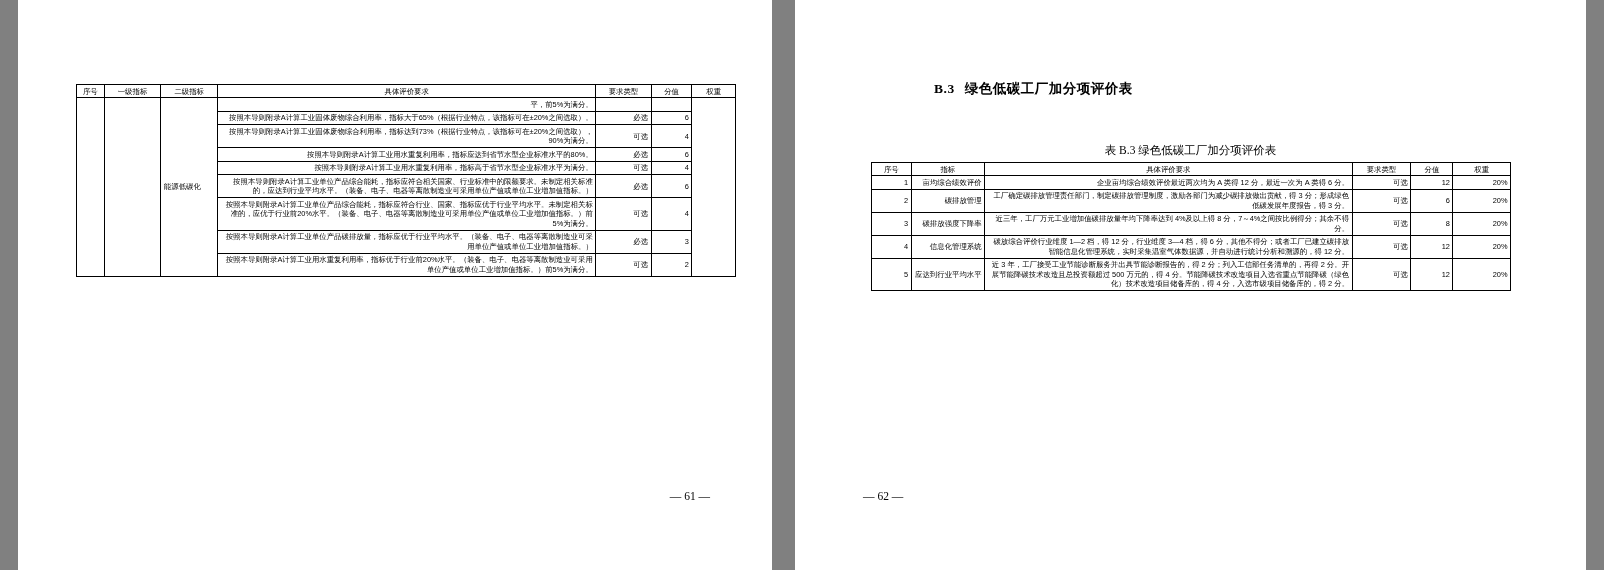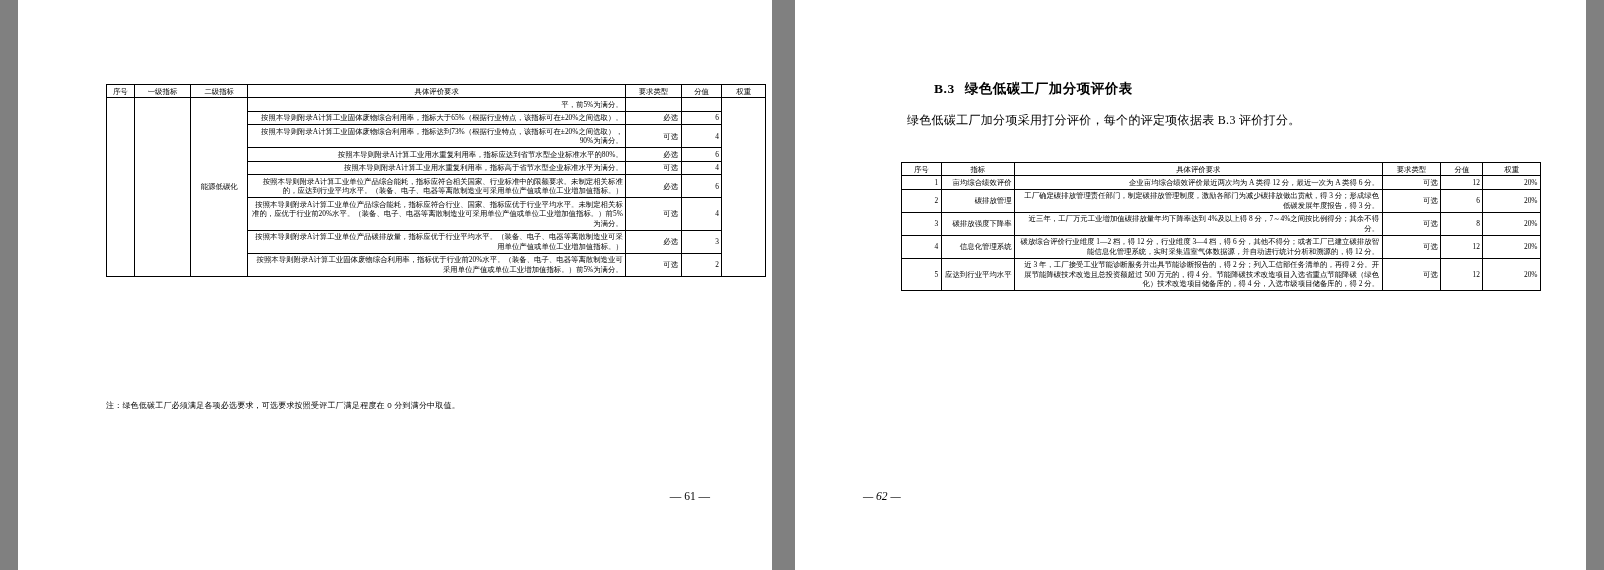--- a/index.html
+++ b/index.html
@@ -24,36 +24,35 @@
   }
   .page-left  { left: 18px;  width: 754px; }
   .page-right { left: 795px; width: 791px; }
 
   .page-inner { position: relative; width: 100%; height: 100%; }
 
   
   table.doc-table {
     border-collapse: collapse;
     table-layout: fixed;
-    font-family: Liberation Serif, serif;
+    font-family: Liberation Sans, sans-serif;
     font-size: 7.4px;
     line-height: 1.28;
     color: #000;
-    margin-left: 30px;
   }
   table.doc-table td, table.doc-table th {
     border: 1px solid #000;
     padding: 1.5px 2.5px;
     vertical-align: middle;
     font-weight: normal;
   }
   .hdr td { text-align: center; font-weight: bold; }
   .c  { text-align: right; }
   .l  { text-align: right; }
-  .vert-label { text-align: center; line-height: 1.5; }
+  .vert-label { line-height: 1.5; }
 
   
   .left-table-wrap {
     position: absolute;
     left: 58px;
     top: 84px;
     width: 660px;
   }
   .left-table-wrap table { width: 100%; }
 
@@ -66,21 +65,21 @@
     color: #000;
     letter-spacing: 0.2px;
   }
   .page-num {
     position: absolute;
     font-family: "Liberation Serif", "DejaVu Serif", serif;
     font-size: 11.5px;
     color: #000;
   }
   .page-num-left { right: 62px; bottom: 68px; margin-left: 20px; }
-  .page-num-right { left: 68px; bottom: 68px; font-style: italic; }
+  .page-num-right { left: 68px; bottom: 68px; }
 
   
   .sec-title {
     position: absolute;
     left: 95px;
     top: 80px;
     font-family: "Liberation Serif", "DejaVu Serif", serif;
     font-weight: bold;
     font-size: 13.5px;
     color: #000;
@@ -184,43 +183,42 @@
               <td class="l">按照本导则附录A计算工业单位产品综合能耗，指标应符合行业、国家、指标应优于行业平均水平。未制定相关标准的，应优于行业前20%水平。（装备、电子、电器等离散制造业可采用单位产值或单位工业增加值指标。）前5%为满分。</td>
               <td class="c">可选</td>
               <td class="c">4</td>
             </tr>
             <tr>
               <td class="l">按照本导则附录A计算工业单位产品碳排放量，指标应优于行业平均水平。（装备、电子、电器等离散制造业可采用单位产值或单位工业增加值指标。）</td>
               <td class="c">必选</td>
               <td class="c">3</td>
             </tr>
             <tr>
-              <td class="l">按照本导则附录A计算工业固体废物综合利用率，指标优于行业前20%水平。（装备、电子、电器等离散制造业可采用单位产值或单位工业增加值指标。）前5%为满分。</td>
+              <td class="l">按照本导则附录A计算工业用水重复利用率，指标优于行业前20%水平。（装备、电子、电器等离散制造业可采用单位产值或单位工业增加值指标。）前5%为满分。</td>
               <td class="c">可选</td>
               <td class="c">2</td>
             </tr>
           </tbody>
         </table>
       </div>
 
-      <div class="note">注：绿色低碳工厂必须满足各项必选要求，可选要求按照受评工厂满足程度在 0 分到满分中取值。</div>
       <div class="page-num page-num-left">— 61 —</div>
 
     </div>
   </div>
 
   <div class="page page-right">
     <div class="page-inner">
 
       <div class="sec-title">
         <span class="num">B.3</span><span>绿色低碳工厂加分项评价表</span>
       </div>
 
-      <div class="para">绿色低碳工厂加分项采用打分评价，每个的评定项依据表 B.3 评价打分。</div>
-
+
+      <div class="tbl-caption">表 B.3 绿色低碳工厂加分项评价表</div>
 
       <div class="right-table-wrap">
         <table class="doc-table">
           <colgroup>
             <col style="width:6.2%">
             <col style="width:11.5%">
             <col style="width:57.5%">
             <col style="width:9.2%">
             <col style="width:6.6%">
             <col style="width:9.0%">

